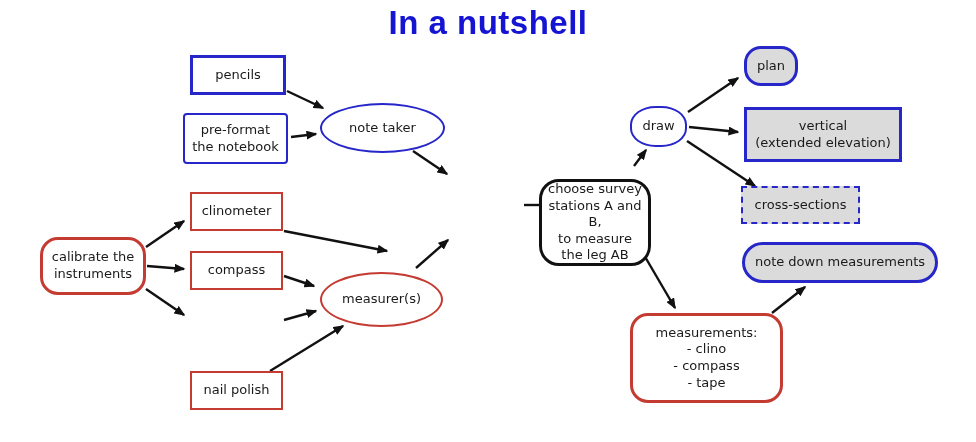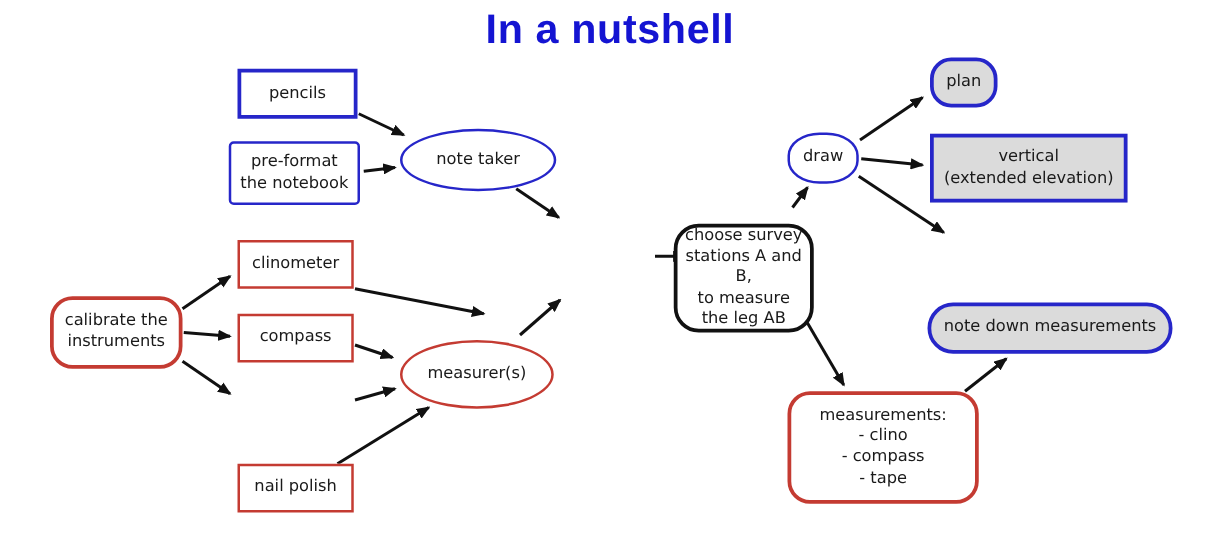--- a/index.html
+++ b/index.html
@@ -112,20 +112,21 @@
 to measure
 the leg AB</div>
 
   <div class="node squircle-blue" style="left:630px;top:106px;width:57px;height:41px;">draw</div>
 
   <div class="node rect-blue gray" style="left:744px;top:46px;width:54px;height:40px;border-radius:17px;">plan</div>
 
   <div class="node rect-blue gray" style="left:744px;top:107px;width:158px;height:55px;">vertical
 (extended elevation)</div>
 
+  <div class="node dashed-blue gray" style="left:741px;top:186px;width:119px;height:38px;">cross-sections</div>
 
   <div class="node stadium-blue gray" style="left:742px;top:242px;width:196px;height:41px;">note down measurements</div>
 
   <div class="node round-red" style="left:630px;top:313px;width:153px;height:90px;">measurements:
 - clino
 - compass
 - tape</div>
 
 </div>
 

